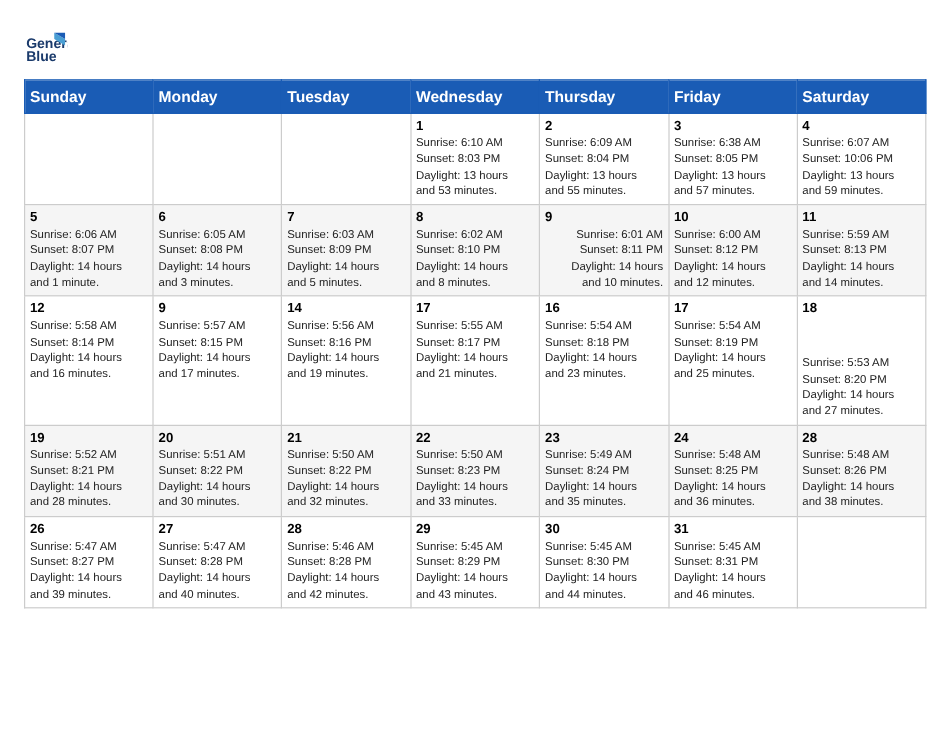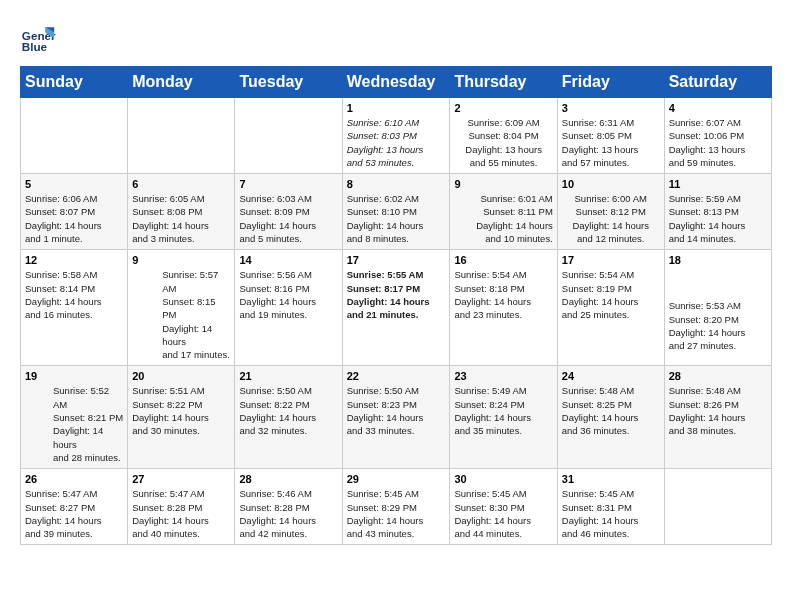--- a/index.html
+++ b/index.html
@@ -41,21 +41,21 @@
     table {
       width: 100%;
       border-collapse: collapse;
       font-size: 10px;
     }
     thead tr th {
       background-color: #1a5cb5;
       color: white;
       padding: 6px 4px;
       text-align: left;
-      font-size: 16px;
+      font-size: 13px;
       border: 1px solid #1a5cb5;
     }
     tbody tr td {
       border: 1px solid #ccc;
       vertical-align: top;
       padding: 4px;
       width: 108px;
       min-height: 80px;
       background: #fff;
     }
@@ -111,35 +111,35 @@
         <th>Saturday</th>
       </tr>
   </thead>
   <tbody id="calendar-body">
   <tr>
         <td class="empty-cell"></td>
         <td class="empty-cell"></td>
         <td class="empty-cell"></td>
         <td>
           <div class="day-number">1</div>
-          <div class="day-info" style="white-space: pre-line; font-style: italic;">Sunrise: 6:10 AM
+          <div class="day-info" style="white-space: pre-line;">Sunrise: 6:10 AM
 Sunset: 8:03 PM
 Daylight: 13 hours
 and 53 minutes.</div>
         </td>
         <td>
           <div class="day-number">2</div>
-          <div class="day-info" style="white-space: pre-line; text-align: center;">Sunrise: 6:09 AM
+          <div class="day-info" style="white-space: pre-line;">Sunrise: 6:09 AM
 Sunset: 8:04 PM
 Daylight: 13 hours
 and 55 minutes.</div>
         </td>
         <td>
           <div class="day-number">3</div>
-          <div class="day-info" style="white-space: pre-line;">Sunrise: 6:31 AM
+          <div class="day-info" style="white-space: pre-line;">Sunrise: 6:38 AM
 Sunset: 8:05 PM
 Daylight: 13 hours
 and 57 minutes.</div>
         </td>
         <td>
           <div class="day-number">4</div>
           <div class="day-info" style="white-space: pre-line;">Sunrise: 6:07 AM
 Sunset: 10:06 PM
 Daylight: 13 hours
 and 59 minutes.</div>
@@ -176,21 +176,21 @@
         </td>
         <td>
           <div class="day-number">9</div>
           <div class="day-info" style="white-space: pre-line; text-align: right;">Sunrise: 6:01 AM
 Sunset: 8:11 PM
 Daylight: 14 hours
 and 10 minutes.</div>
         </td>
         <td>
           <div class="day-number">10</div>
-          <div class="day-info" style="white-space: pre-line; text-align: center;">Sunrise: 6:00 AM
+          <div class="day-info" style="white-space: pre-line;">Sunrise: 6:00 AM
 Sunset: 8:12 PM
 Daylight: 14 hours
 and 12 minutes.</div>
         </td>
         <td>
           <div class="day-number">11</div>
           <div class="day-info" style="white-space: pre-line;">Sunrise: 5:59 AM
 Sunset: 8:13 PM
 Daylight: 14 hours
 and 14 minutes.</div>
@@ -199,35 +199,35 @@
       <tr>
         <td>
           <div class="day-number">12</div>
           <div class="day-info" style="white-space: pre-line;">Sunrise: 5:58 AM
 Sunset: 8:14 PM
 Daylight: 14 hours
 and 16 minutes.</div>
         </td>
         <td>
           <div class="day-number">9</div>
-          <div class="day-info" style="white-space: pre-line; margin-left: 30px;">Sunrise: 5:57 AM
+          <div class="day-info" style="white-space: pre-line;">Sunrise: 5:57 AM
 Sunset: 8:15 PM
 Daylight: 14 hours
 and 17 minutes.</div>
         </td>
         <td>
           <div class="day-number">14</div>
           <div class="day-info" style="white-space: pre-line;">Sunrise: 5:56 AM
 Sunset: 8:16 PM
 Daylight: 14 hours
 and 19 minutes.</div>
         </td>
         <td>
           <div class="day-number">17</div>
-          <div class="day-info" style="white-space: pre-line; font-weight: bold;">Sunrise: 5:55 AM
+          <div class="day-info" style="white-space: pre-line;">Sunrise: 5:55 AM
 Sunset: 8:17 PM
 Daylight: 14 hours
 and 21 minutes.</div>
         </td>
         <td>
           <div class="day-number">16</div>
           <div class="day-info" style="white-space: pre-line;">Sunrise: 5:54 AM
 Sunset: 8:18 PM
 Daylight: 14 hours
 and 23 minutes.</div>
@@ -243,21 +243,21 @@
           <div class="day-number">18</div>
           <div class="day-info" style="white-space: pre-line; margin-top: 33px;">Sunrise: 5:53 AM
 Sunset: 8:20 PM
 Daylight: 14 hours
 and 27 minutes.</div>
         </td>
       </tr>
       <tr>
         <td>
           <div class="day-number">19</div>
-          <div class="day-info" style="white-space: pre-line; margin-left: 28px;">Sunrise: 5:52 AM
+          <div class="day-info" style="white-space: pre-line;">Sunrise: 5:52 AM
 Sunset: 8:21 PM
 Daylight: 14 hours
 and 28 minutes.</div>
         </td>
         <td>
           <div class="day-number">20</div>
           <div class="day-info" style="white-space: pre-line;">Sunrise: 5:51 AM
 Sunset: 8:22 PM
 Daylight: 14 hours
 and 30 minutes.</div>

